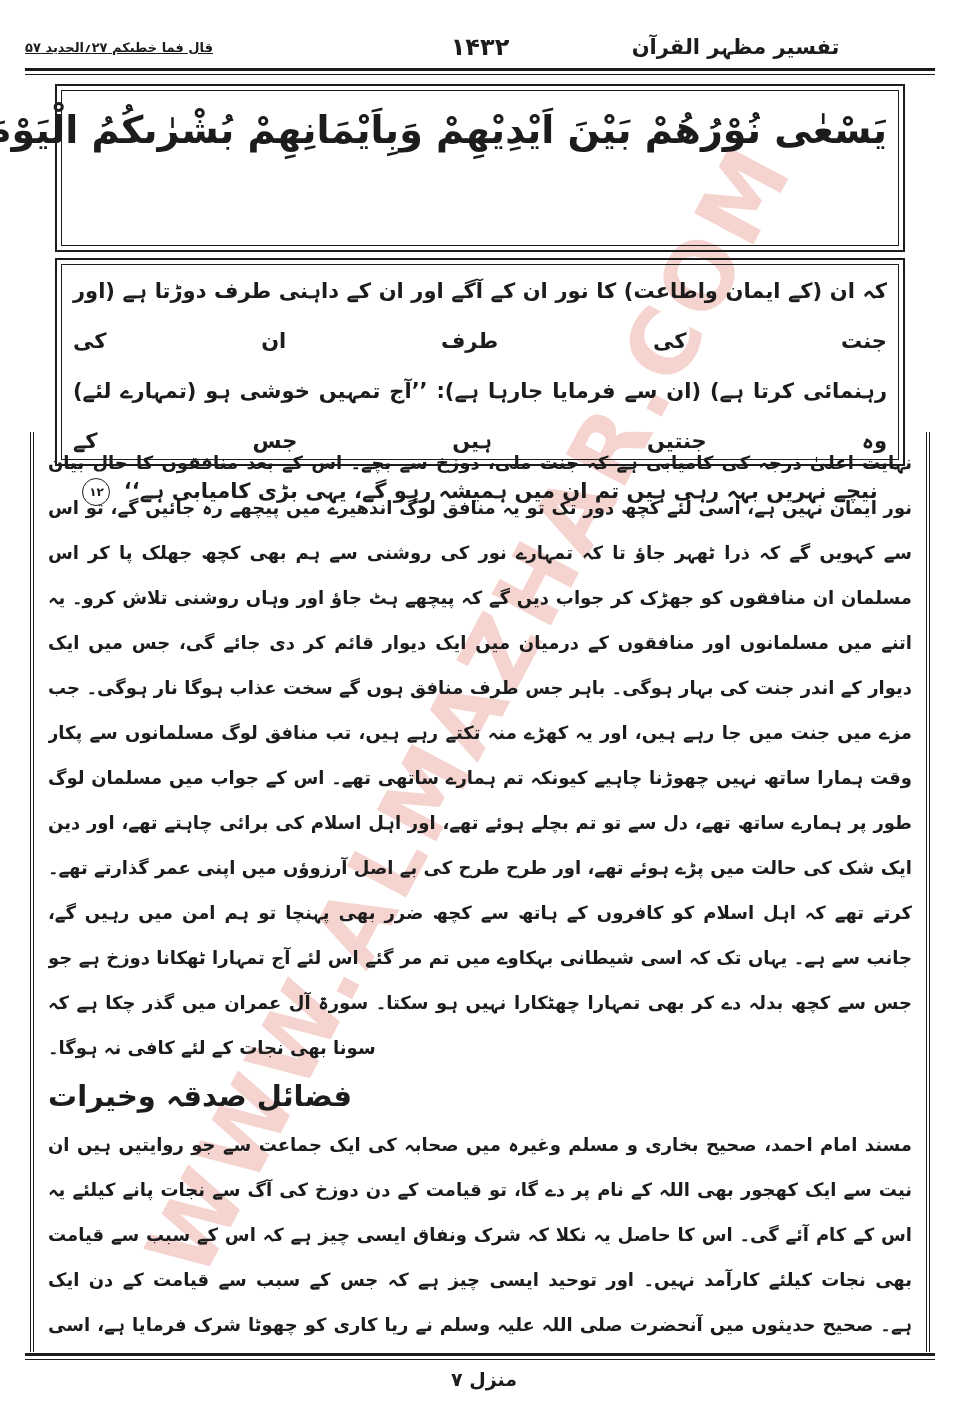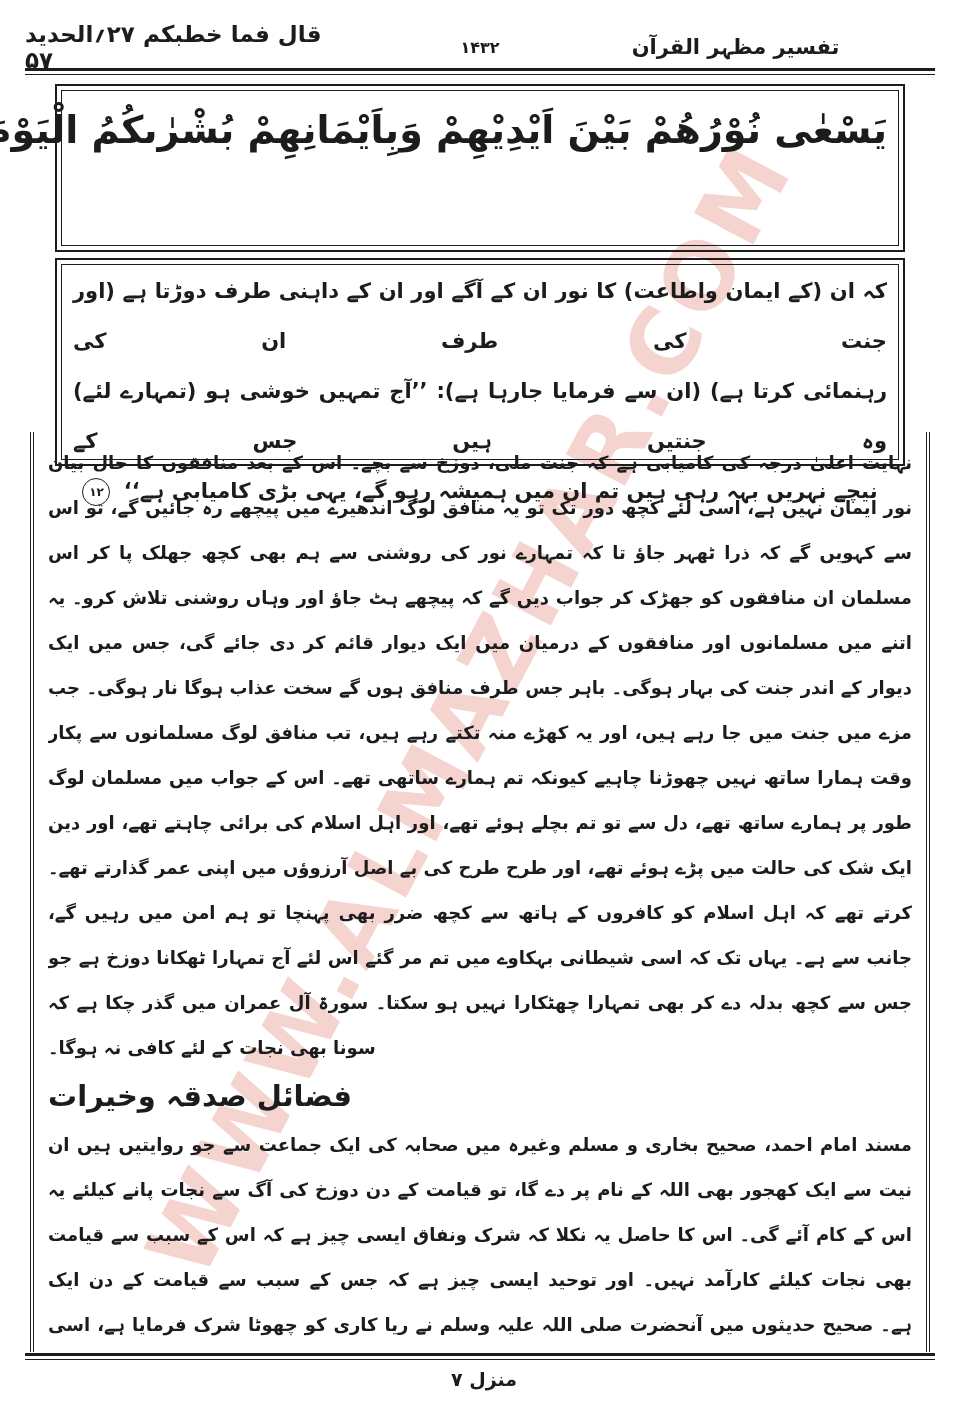--- a/index.html
+++ b/index.html
@@ -25,22 +25,22 @@
     color:var(--watermark);opacity:.42;white-space:nowrap;
     direction:ltr;z-index:0;pointer-events:none;
   }
   .content{position:relative;z-index:1;}
   
   .hdr{
     position:absolute;top:28px;left:25px;right:25px;height:38px;
     display:flex;align-items:center;font-weight:bold;font-size:19px;
   }
   .hdr .h-right{flex:1;text-align:left;font-size:21px;}
-  .hdr .h-center{flex:1;text-align:center;font-size:16px;letter-spacing:2px;}
-  .hdr .h-left{flex:1;text-align:left;font-size:23px;}
+  .hdr .h-center{flex:1;text-align:center;font-size:24px;letter-spacing:2px;}
+  .hdr .h-left{flex:1;text-align:left;font-size:13px;text-decoration:underline;}
   .rule{
     position:absolute;left:25px;right:25px;height:3px;
     border-top:3px solid var(--ink);border-bottom:1px solid var(--ink);
   }
   .rule.top{top:68px;}
   .rule.bottom{top:1353px;}
   
   .frame-box{
     position:absolute;left:55px;right:55px;
     border:2px solid var(--ink);

